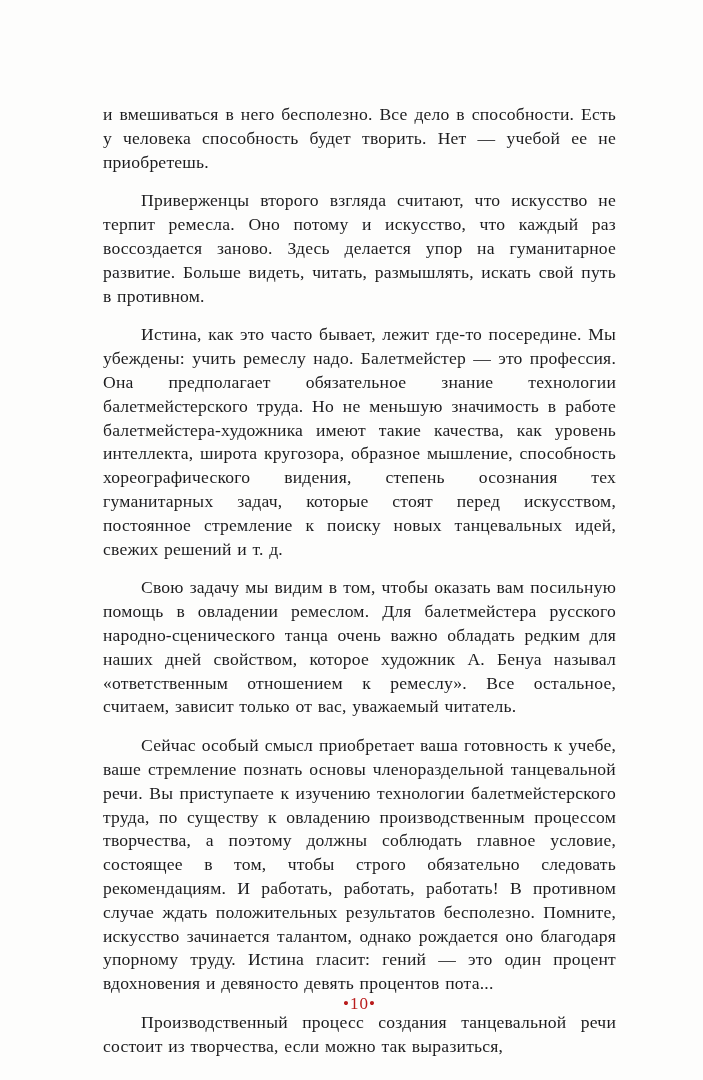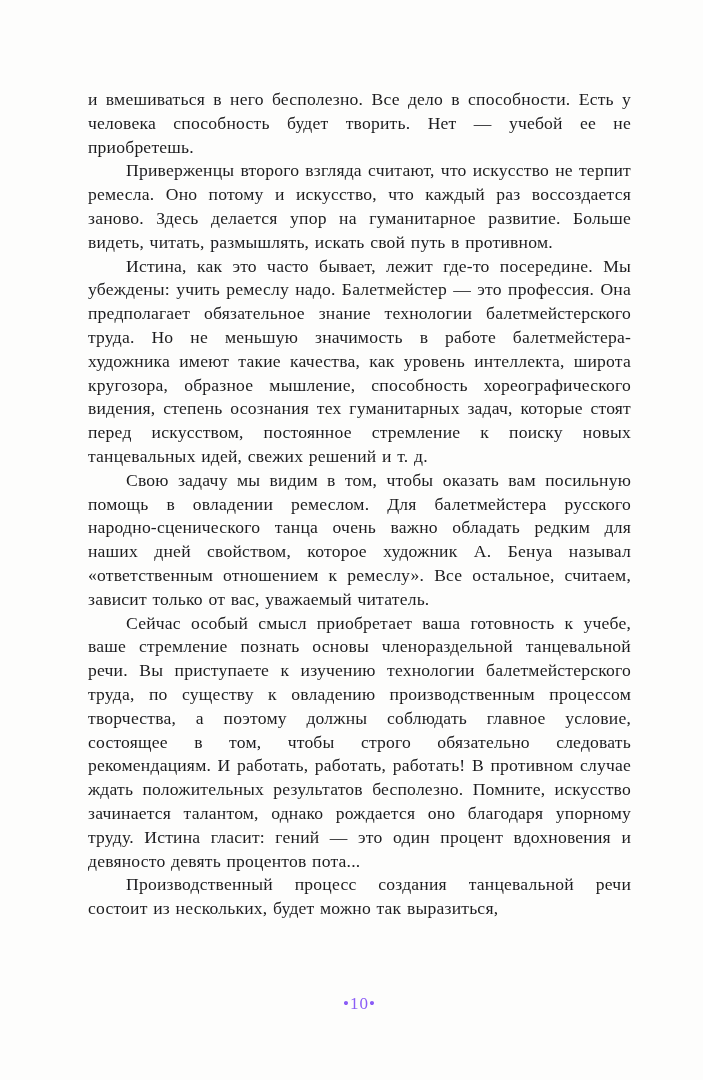--- a/index.html
+++ b/index.html
@@ -22,44 +22,44 @@
     top: 88px;
     left: 88px;
     width: 543px;
     font-size: 17.6px;
     line-height: 23.8px;
     text-align: justify;
     letter-spacing: 0.2px;
     word-spacing: 1px;
   }
   .text-block p {
-    margin: 0;
+    margin: 15px;
     padding: 0;
     text-indent: 38px;
   }
   .text-block p.no-indent {
     text-indent: 0;
   }
   .page-number {
     position: absolute;
     top: 994px;
     left: 88px;
     width: 543px;
     text-align: center;
     font-size: 17px;
     letter-spacing: 1px;
-    color: #8b5cf6;
+    color: #b91c1c;
   }
 </style>
 </head>
 <body>
 
 <div class="page">
   <div class="text-block">
     <p class="no-indent">и вмешиваться в него бесполезно. Все дело в способности. Есть у человека способность будет творить. Нет — учебой ее не приобретешь.</p>
     <p>Приверженцы второго взгляда считают, что искусство не терпит ремесла. Оно потому и искусство, что каждый раз воссоздается заново. Здесь делается упор на гуманитарное развитие. Больше видеть, читать, размышлять, искать свой путь в противном.</p>
     <p>Истина, как это часто бывает, лежит где-то посередине. Мы убеждены: учить ремеслу надо. Балетмейстер — это профессия. Она предполагает обязательное знание технологии балетмейстерского труда. Но не меньшую значимость в работе балетмейстера-художника имеют такие качества, как уровень интеллекта, широта кругозора, образное мышление, способность хореографического видения, степень осознания тех гуманитарных задач, которые стоят перед искусством, постоянное стремление к поиску новых танцевальных идей, свежих решений и т. д.</p>
     <p>Свою задачу мы видим в том, чтобы оказать вам посильную помощь в овладении ремеслом. Для балетмейстера русского народно-сценического танца очень важно обладать редким для наших дней свойством, которое художник А. Бенуа называл «ответственным отношением к ремеслу». Все остальное, считаем, зависит только от вас, уважаемый читатель.</p>
     <p>Сейчас особый смысл приобретает ваша готовность к учебе, ваше стремление познать основы членораздельной танцевальной речи. Вы приступаете к изучению технологии балетмейстерского труда, по существу к овладению производственным процессом творчества, а поэтому должны соблюдать главное условие, состоящее в том, чтобы строго обязательно следовать рекомендациям. И работать, работать, работать! В противном случае ждать положительных результатов бесполезно. Помните, искусство зачинается талантом, однако рождается оно благодаря упорному труду. Истина гласит: гений — это один процент вдохновения и девяносто девять процентов пота...</p>
-    <p>Производственный процесс создания танцевальной речи состоит из нескольких, будет можно так выразиться,</p>
+    <p>Производственный процесс создания танцевальной речи состоит из творчества, если можно так выразиться,</p>
   </div>
   <div class="page-number">•10•</div>
 </div>
 
 </body></html>

